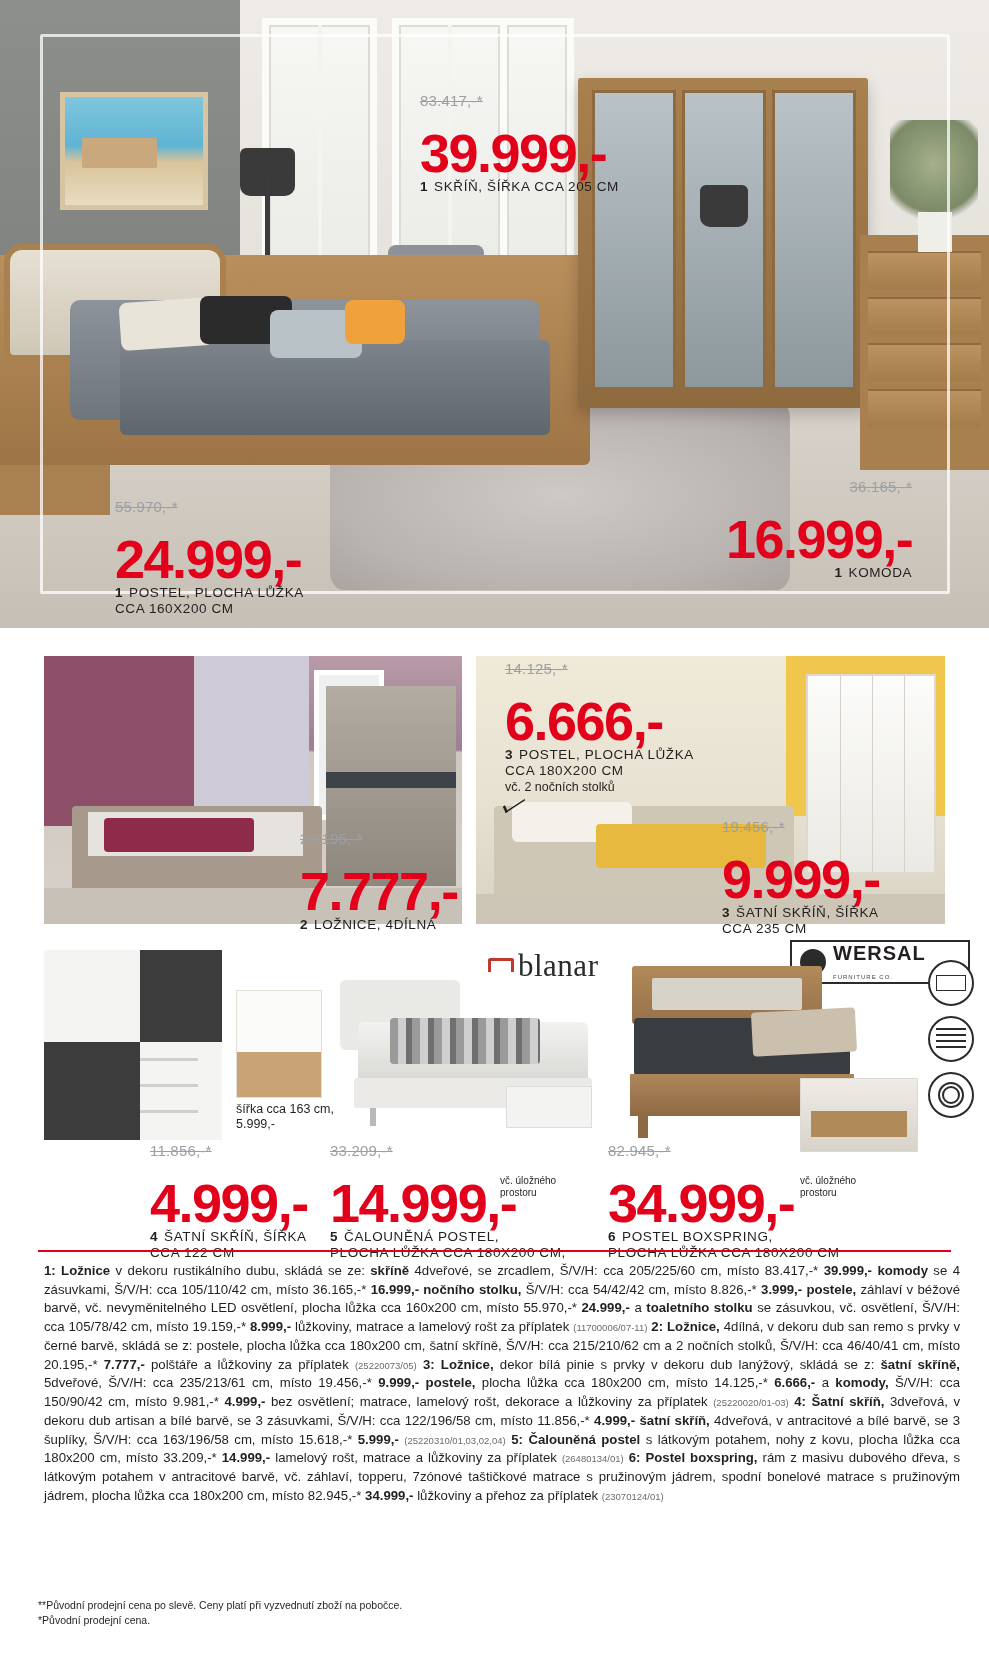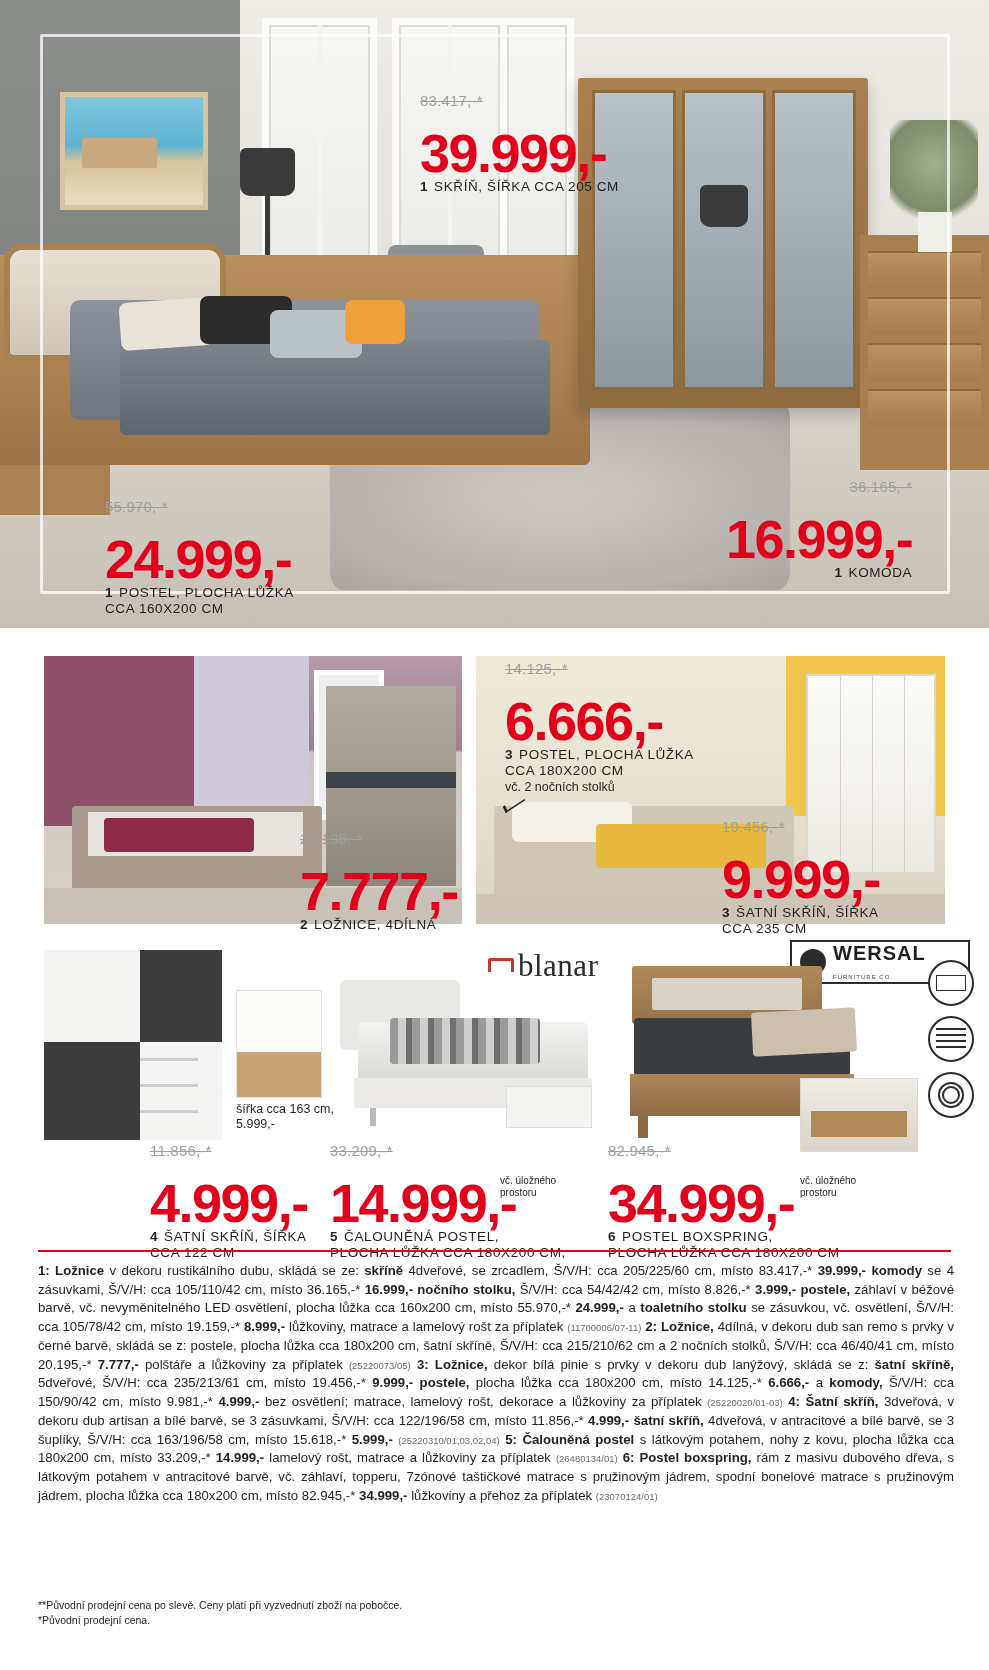--- a/index.html
+++ b/index.html
@@ -169,21 +169,21 @@
   .hero .frame-border {
     position:absolute; left:40px; top:34px; width:910px; height:560px;
     border: 3px solid rgba(255,255,255,.75);
     border-radius: 2px;
     pointer-events:none;
   }
 
   
   .callout { position:absolute; }
   #co-wardrobe { left:420px; top:92px; }
-  #co-bed { left:105px; top:498px; }
+  #co-bed { left:115px; top:498px; }
   #co-komoda { left:726px; top:478px; text-align:right; }
 
   
   .mid { position:absolute; left:0; top:628px; width:989px; height:310px; background:#fff; }
   .photo-a {
     position:absolute; left:44px; top:28px; width:418px; height:268px;
     background: linear-gradient(180deg,#b99aa8 0%, #9e7e90 35%, #cfc7c0 36%, #d8d2cb 100%);
     overflow:hidden;
   }
   .photo-a .wall-pink{position:absolute;left:0;top:0;width:150px;height:170px;background:#8d4f67;}
@@ -306,21 +306,21 @@
   #co-4999 { left:150px; top:1142px; }
   #co-14999 { left:330px; top:1142px; }
   #co-34999 { left:608px; top:1142px; }
   .sidenote { position:absolute; font-size:10px; color:#231f20; line-height:1.15; }
   #sn-14999 { left:500px; top:1175px; }
   #sn-34999 { left:800px; top:1175px; }
 
   
   .rule { position:absolute; left:38px; top:1250px; width:913px; height:2px; background:#e2001a; }
   .bodytext {
-    position:absolute; left:38px; top:1262px; width:916px;
+    position:absolute; left:44px; top:1262px; width:916px;
     font-size:13.2px; line-height:1.42; color:#231f20; text-align:justify;
   }
   .bodytext b { font-weight:bold; }
   .bodytext .code { font-size:9.5px; color:#6b6b6b; }
 
   .footnotes {
     position:absolute; left:38px; top:1598px; width:916px;
     font-size:10.5px; color:#231f20; line-height:1.45;
   }
 </style>

